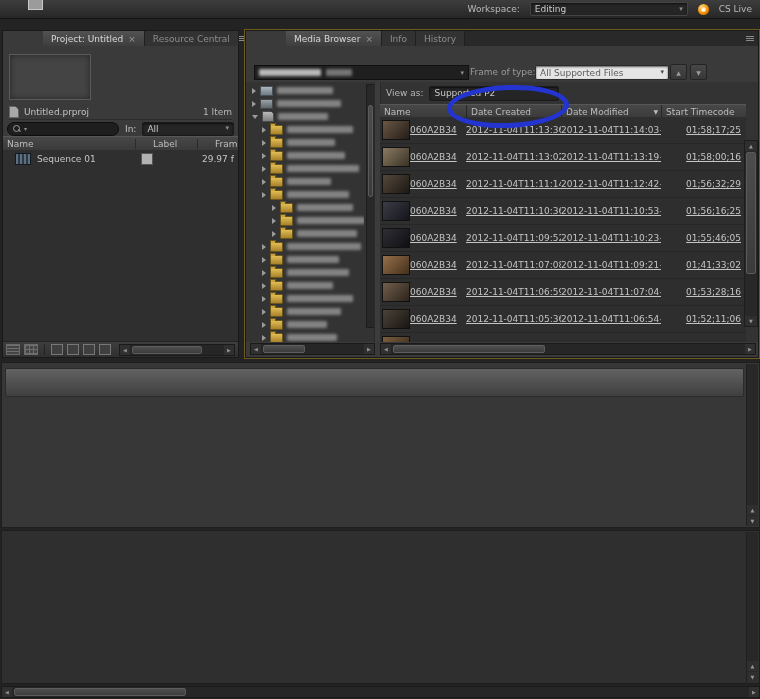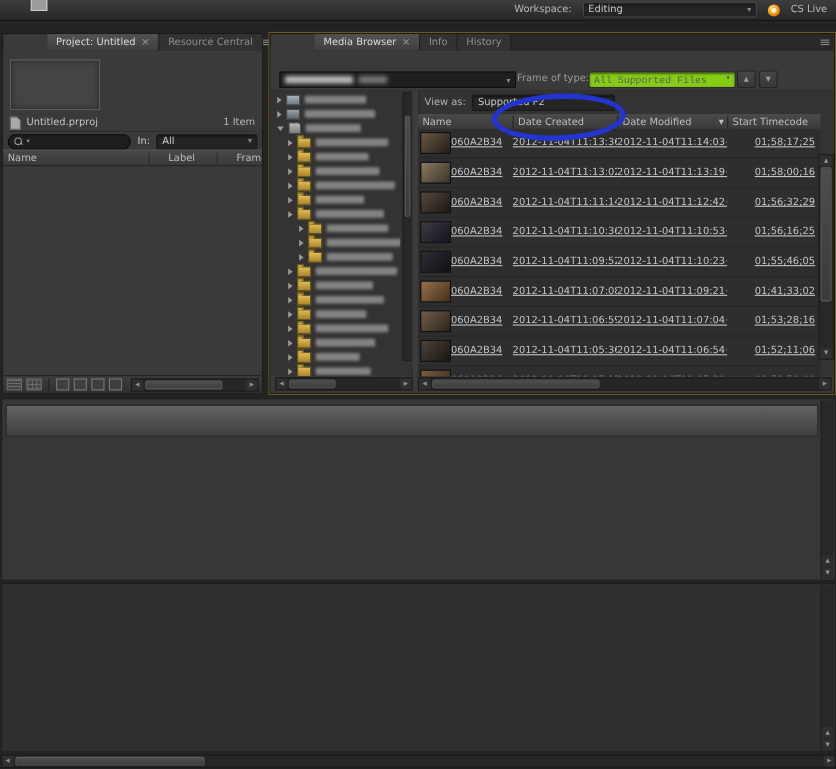--- a/index.html
+++ b/index.html
@@ -68,21 +68,21 @@
 
   
   #media-panel{left:245px;top:30px;width:512px;height:326px;box-shadow:0 0 0 1px #6f5a1d;}
   #mb-toolbar{position:absolute;left:0;top:15px;right:0;height:21px;background:#3a3a3a;border-bottom:1px solid #2a2a2a;}
   #path-combo{position:absolute;left:8px;top:4px;width:205px;height:13px;background:#1f1f1f;border:1px solid #101010;display:flex;align-items:center;padding:0 4px;gap:5px;}
   .blurblob{height:7px;border-radius:1px;filter:blur(1.8px);flex:none;}
   .bb1{width:62px;background:#d6d6d6;opacity:.85;}
   .bb2{width:26px;background:#9a9a9a;opacity:.7;}
   #path-combo .arr{margin-left:auto;font-size:7px;color:#8d8d8d;}
   #fot-label{position:absolute;left:224px;top:0;height:21px;display:flex;align-items:center;color:#9a9a9a;}
-  #fot-combo{position:absolute;left:289px;top:4px;width:124px;height:13px;color:#5d5d5d;border-color:#2b2b2b;background:#84cc16;font-family:Liberation Mono, monospace;}
+  #fot-combo{position:absolute;left:289px;top:4px;width:124px;height:13px;color:#5d5d5d;border-color:#2b2b2b;background:#e5e5e5;}
   #fot-combo .arr{color:#4d4d4d;}
   .nav-btn{position:absolute;top:3px;width:15px;height:14px;background:linear-gradient(#474747,#373737);border:1px solid #242424;border-radius:2px;display:flex;align-items:center;justify-content:center;color:#9c9c9c;font-size:6px;}
   #up-btn{left:424px;}
   #down-btn{left:444px;}
   #mb-main{position:absolute;left:0;top:36px;right:0;bottom:15px;background:#333;}
   #mb-tree{position:absolute;left:4px;top:2px;width:114px;bottom:0;overflow:hidden;}
   .trow{height:13px;display:flex;align-items:center;gap:4px;}
   .tri{width:0;height:0;border-left:4px solid #9b9b9b;border-top:3px solid transparent;border-bottom:3px solid transparent;flex:none;}
   .tri.open{border-left:3px solid transparent;border-right:3px solid transparent;border-top:4px solid #9b9b9b;border-bottom:none;}
   .ticon{flex:none;}
@@ -179,20 +179,32 @@
         <div class="combo" id="in-combo">
           <span>All</span>
           <span class="arr">▾</span>
         </div>
       </div>
       <div id="proj-hdr" class="colhdr">
         <span>Name</span>
         <span>Label</span>
         <span>Frame Rate</span>
       </div>
+      <div id="project-list">
+          <div class="prow">
+            <div class="pcell1">
+              <div class="seq-icon"></div>
+              <div>Sequence 01</div>
+            </div>
+            <div class="pcell2">
+              <div class="swatch"></div>
+            </div>
+            <div class="prate">29.97 f</div>
+          </div>
+        </div>
       <div id="proj-bottom">
         <span class="tool-icon i-list"></span>
         <span class="tool-icon i-grid"></span>
         <span class="vsep"></span>
         <span class="mini"></span>
         <span class="mini"></span>
         <span class="mini"></span>
         <span class="mini"></span>
         <div class="hscroll" id="proj-scroll">
           <span class="sarr">◀</span>

